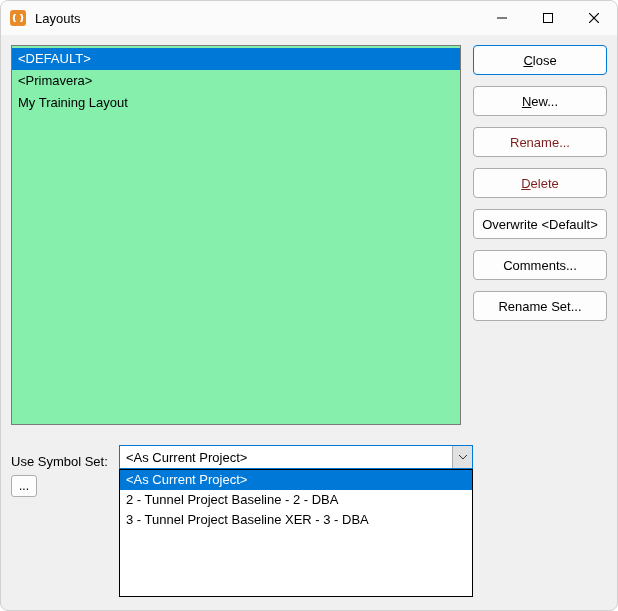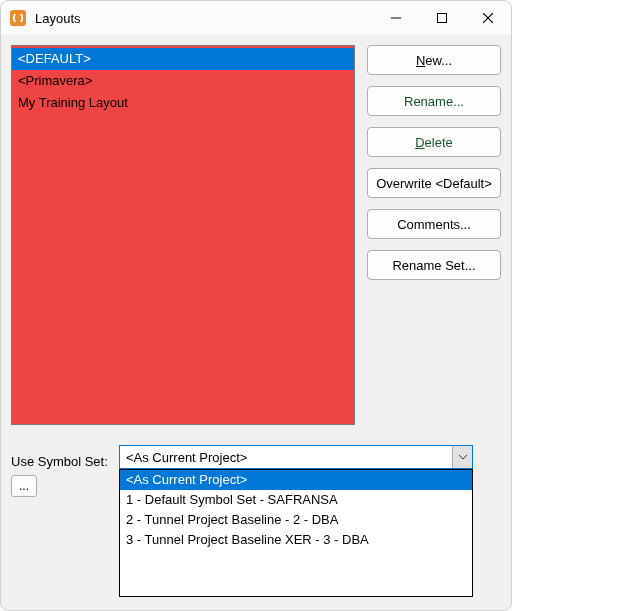--- a/index.html
+++ b/index.html
@@ -1,20 +1,20 @@
 <!DOCTYPE html>
 <html><head>
 <meta charset="utf-8">
 <style>
   * { box-sizing: border-box; font-family: 'Segoe UI', Tahoma, sans-serif; }
   html, body { margin: 0; padding: 0; }
   body { background: #fff; }
 
   .window {
-    width: 512px;
+    width: 618px;
     height: 611px;
     background: #f0f0f0;
     border: 1px solid #d0d0d0;
     border-radius: 8px;
     overflow: hidden;
     display: flex;
     flex-direction: column;
   }
 
   .titlebar {
@@ -49,21 +49,21 @@
   }
 
   .upper {
     display: flex;
     gap: 12px;
     height: 380px;
   }
 
   .listbox {
     flex: 1;
-    background: #ef4444;
+    background: #86efac;
     border: 1px solid #7a7a7a;
     overflow: auto;
     font-size: 13px;
     padding-top: 2px;
   }
   .listbox .row {
     padding: 2px 6px;
     line-height: 18px;
     white-space: nowrap;
   }
@@ -86,21 +86,21 @@
     font-size: 13px;
     color: #000;
     cursor: default;
     padding: 0 6px;
     white-space: nowrap;
   }
   .btn.primary {
     border: 1.5px solid #0078d7;
   }
   .btn.disabled {
-    color: #14532d;
+    color: #7f1d1d;
   }
   .btn .ul { text-decoration: underline; }
 
   .lower {
     margin-top: 20px;
     display: flex;
     align-items: flex-end;
     gap: 8px;
   }
   .lower-label {
@@ -200,20 +200,21 @@
 
     <div class="upper">
 
       <div class="listbox">
           <div class="row selected">&lt;DEFAULT&gt;</div>
           <div class="row">&lt;Primavera&gt;</div>
           <div class="row">My Training Layout</div>
         </div>
 
       <div class="sidebar">
+        <button class="btn primary"><span class="ul">C</span><span>lose</span></button>
         <button class="btn"><span class="ul">N</span><span>ew...</span></button>
         <button class="btn disabled"><span>Rename...</span></button>
         <button class="btn disabled"><span class="ul">D</span><span>elete</span></button>
         <button class="btn">Overwrite &lt;Default&gt;</button>
         <button class="btn">Comments...</button>
         <button class="btn">Rename Set...</button>
       </div>
 
     </div>
 
@@ -223,21 +224,20 @@
         <div class="combo">
           <span class="combo-text">&lt;As Current Project&gt;</span>
           <span class="combo-arrow">
             <svg width="8" height="5">
                 <path d="M0 0 L4 4 L8 0" fill="none" stroke="#333" stroke-width="1"></path>
               </svg>
           </span>
         </div>
         <div class="dropdown">
             <div class="opt sel">&lt;As Current Project&gt;</div>
-            <div class="opt">1 - Default Symbol Set - SAFRANSA</div>
             <div class="opt">2 - Tunnel Project Baseline - 2 - DBA</div>
             <div class="opt">3 - Tunnel Project Baseline XER - 3 - DBA</div>
           </div>
       </div>
     </div>
 
     <div class="ellipsis-btn">...</div>
 
   </div>
 

